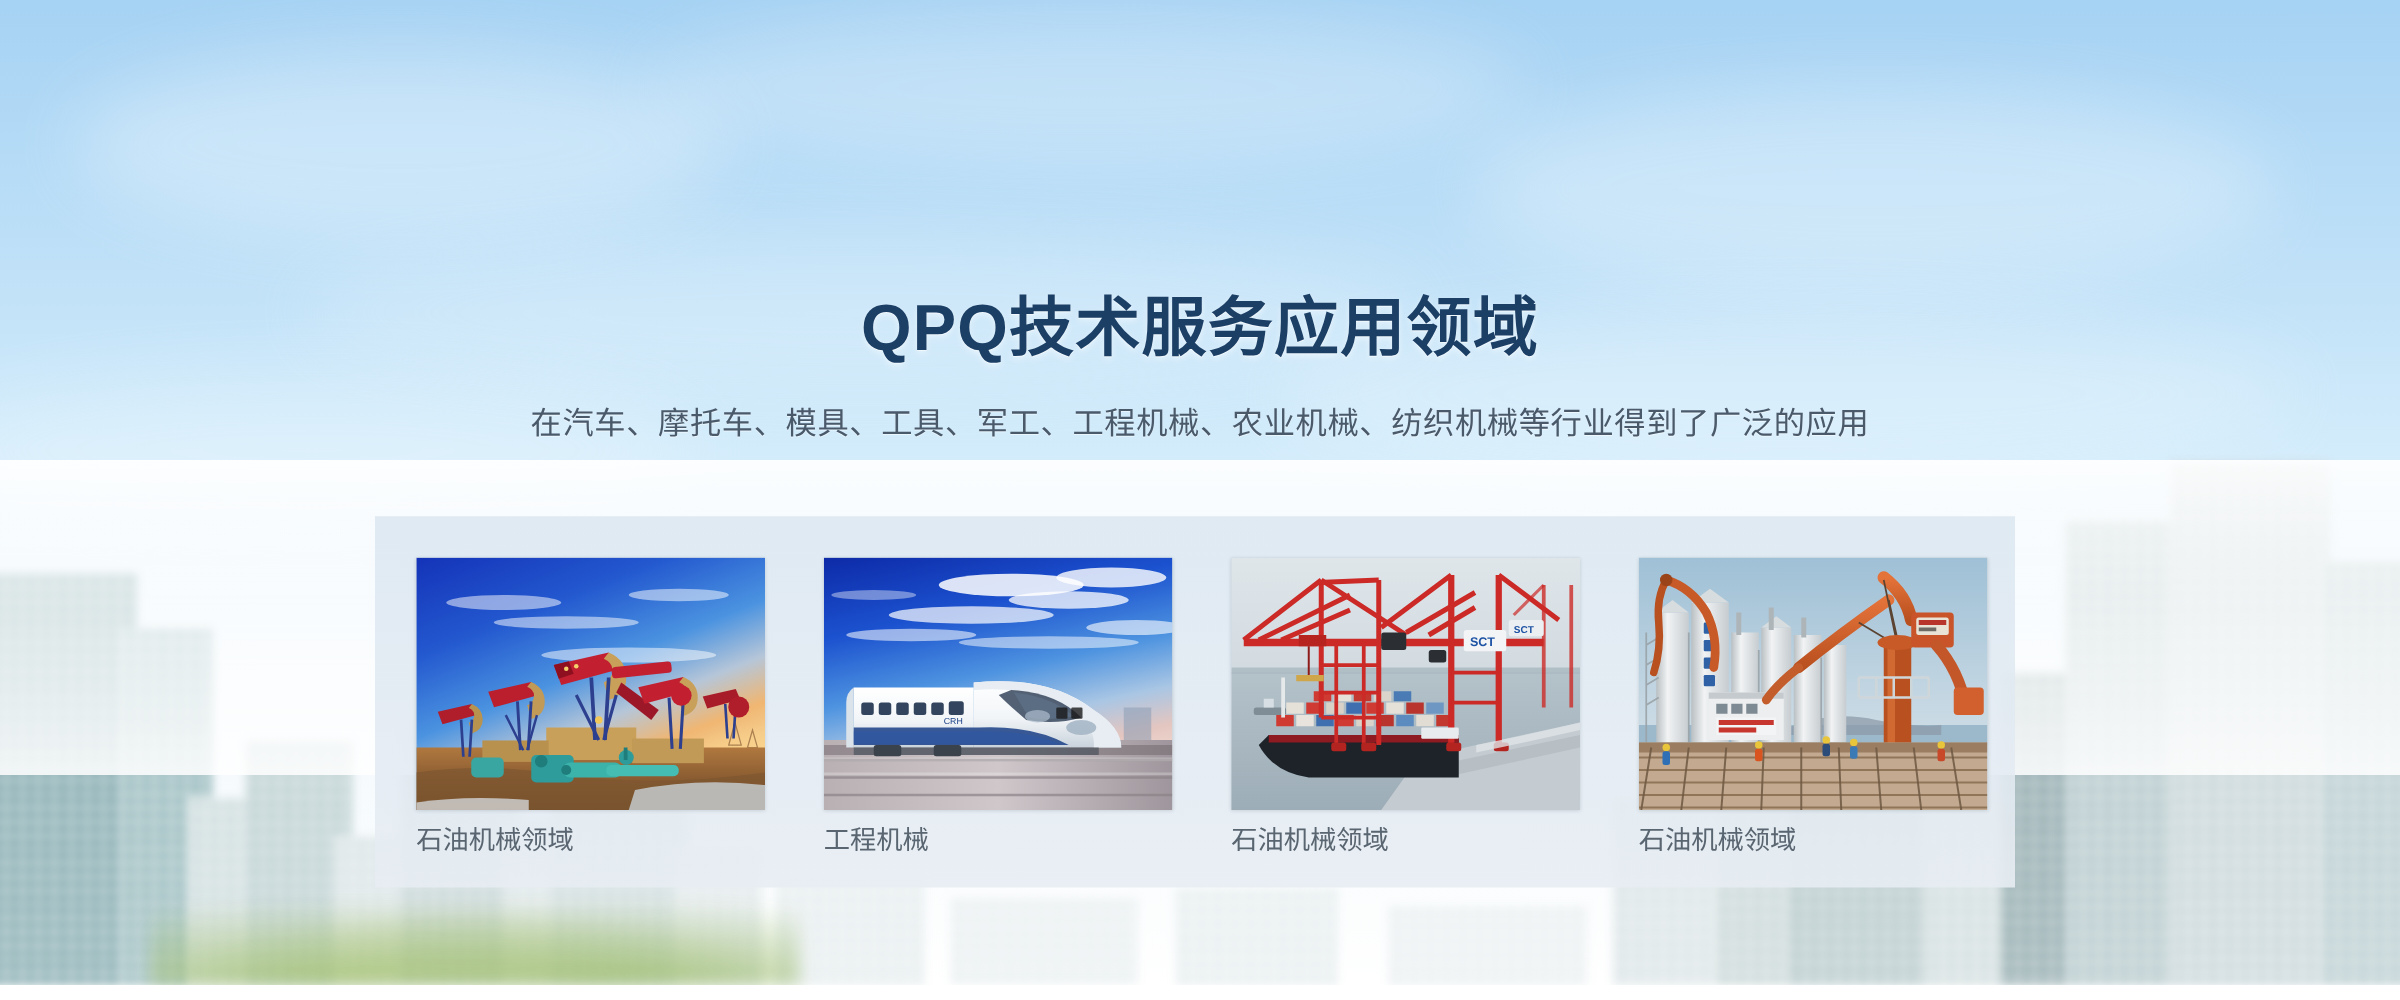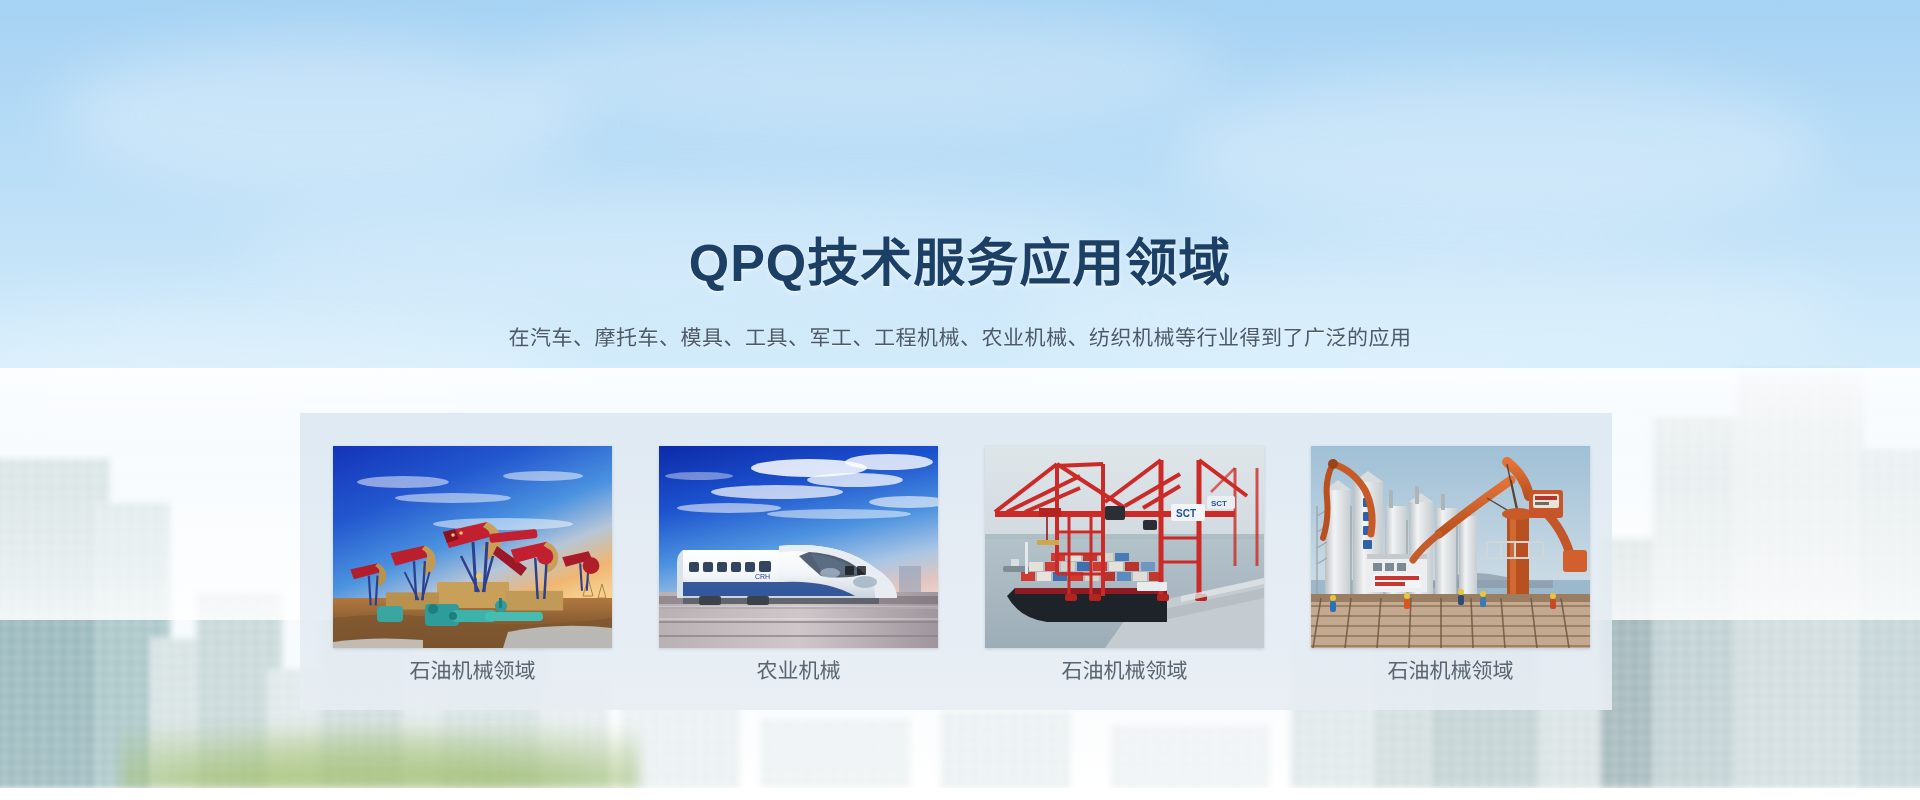--- a/index.html
+++ b/index.html
@@ -65,43 +65,43 @@
   
   .title{
     position:absolute;left:0;right:0;top:237px;text-align:center;
     font-size:52px;font-weight:bold;letter-spacing:1px;
     color:#1c3f66;
     text-shadow:0 1px 0 rgba(255,255,255,.55), 0 2px 5px rgba(255,255,255,.45);
     line-height:1;
   }
   .subtitle{
     position:absolute;left:0;right:0;top:327px;text-align:center;
-    font-size:21px;color:#4a5a6b;letter-spacing:.5px;line-height:1;
+    font-size:25px;color:#4a5a6b;letter-spacing:.5px;line-height:1;
     text-shadow:0 1px 0 rgba(255,255,255,.5);
   }
 
   
   .panel{
     position:absolute;left:300px;top:413px;width:1312px;height:297px;
     background:linear-gradient(180deg,rgba(219,231,241,.86) 0%,rgba(226,234,242,.88) 55%,rgba(231,237,243,.9) 100%);
   }
   .cards{
     position:absolute;left:333px;top:446px;width:1251px;height:202px;
     display:flex;gap:47px;
   }
   .card{width:279px;display:block;}
   .thumb{
     width:279px;height:202px;overflow:hidden;position:relative;
     box-shadow:0 1px 3px rgba(40,60,80,.18);
     background:#cfd9e2;
   }
   .thumb svg{display:block;width:100%;height:100%;}
   .caption{
-    position:absolute;top:662px;width:279px;text-align:center;
-    font-size:21px;color:#596570;line-height:1;font-family:Liberation Mono, monospace;
+    position:absolute;top:662px;width:279px;text-align:left;
+    font-size:21px;color:#596570;line-height:1;
   }
   .cap1{left:333px;} .cap2{left:659px;} .cap3{left:985px;} .cap4{left:1311px;}
 </style>
 </head>
 <body>
 
 <div class="stage">
 
   <div class="sky"></div>
   <div class="cloud c1"></div>
@@ -592,17 +592,17 @@
               <rect x="-3" y="3" width="6" height="10" rx="2" fill="#c8492a"></rect>
             </g>
           </g>
         </svg>
       </div>
     </div>
 
   </div>
 
   <div class="caption cap1">石油机械领域</div>
-  <div class="caption cap2">农业机械</div>
+  <div class="caption cap2">工程机械</div>
   <div class="caption cap3">石油机械领域</div>
   <div class="caption cap4">石油机械领域</div>
 
 </div>
 
 </body></html>

